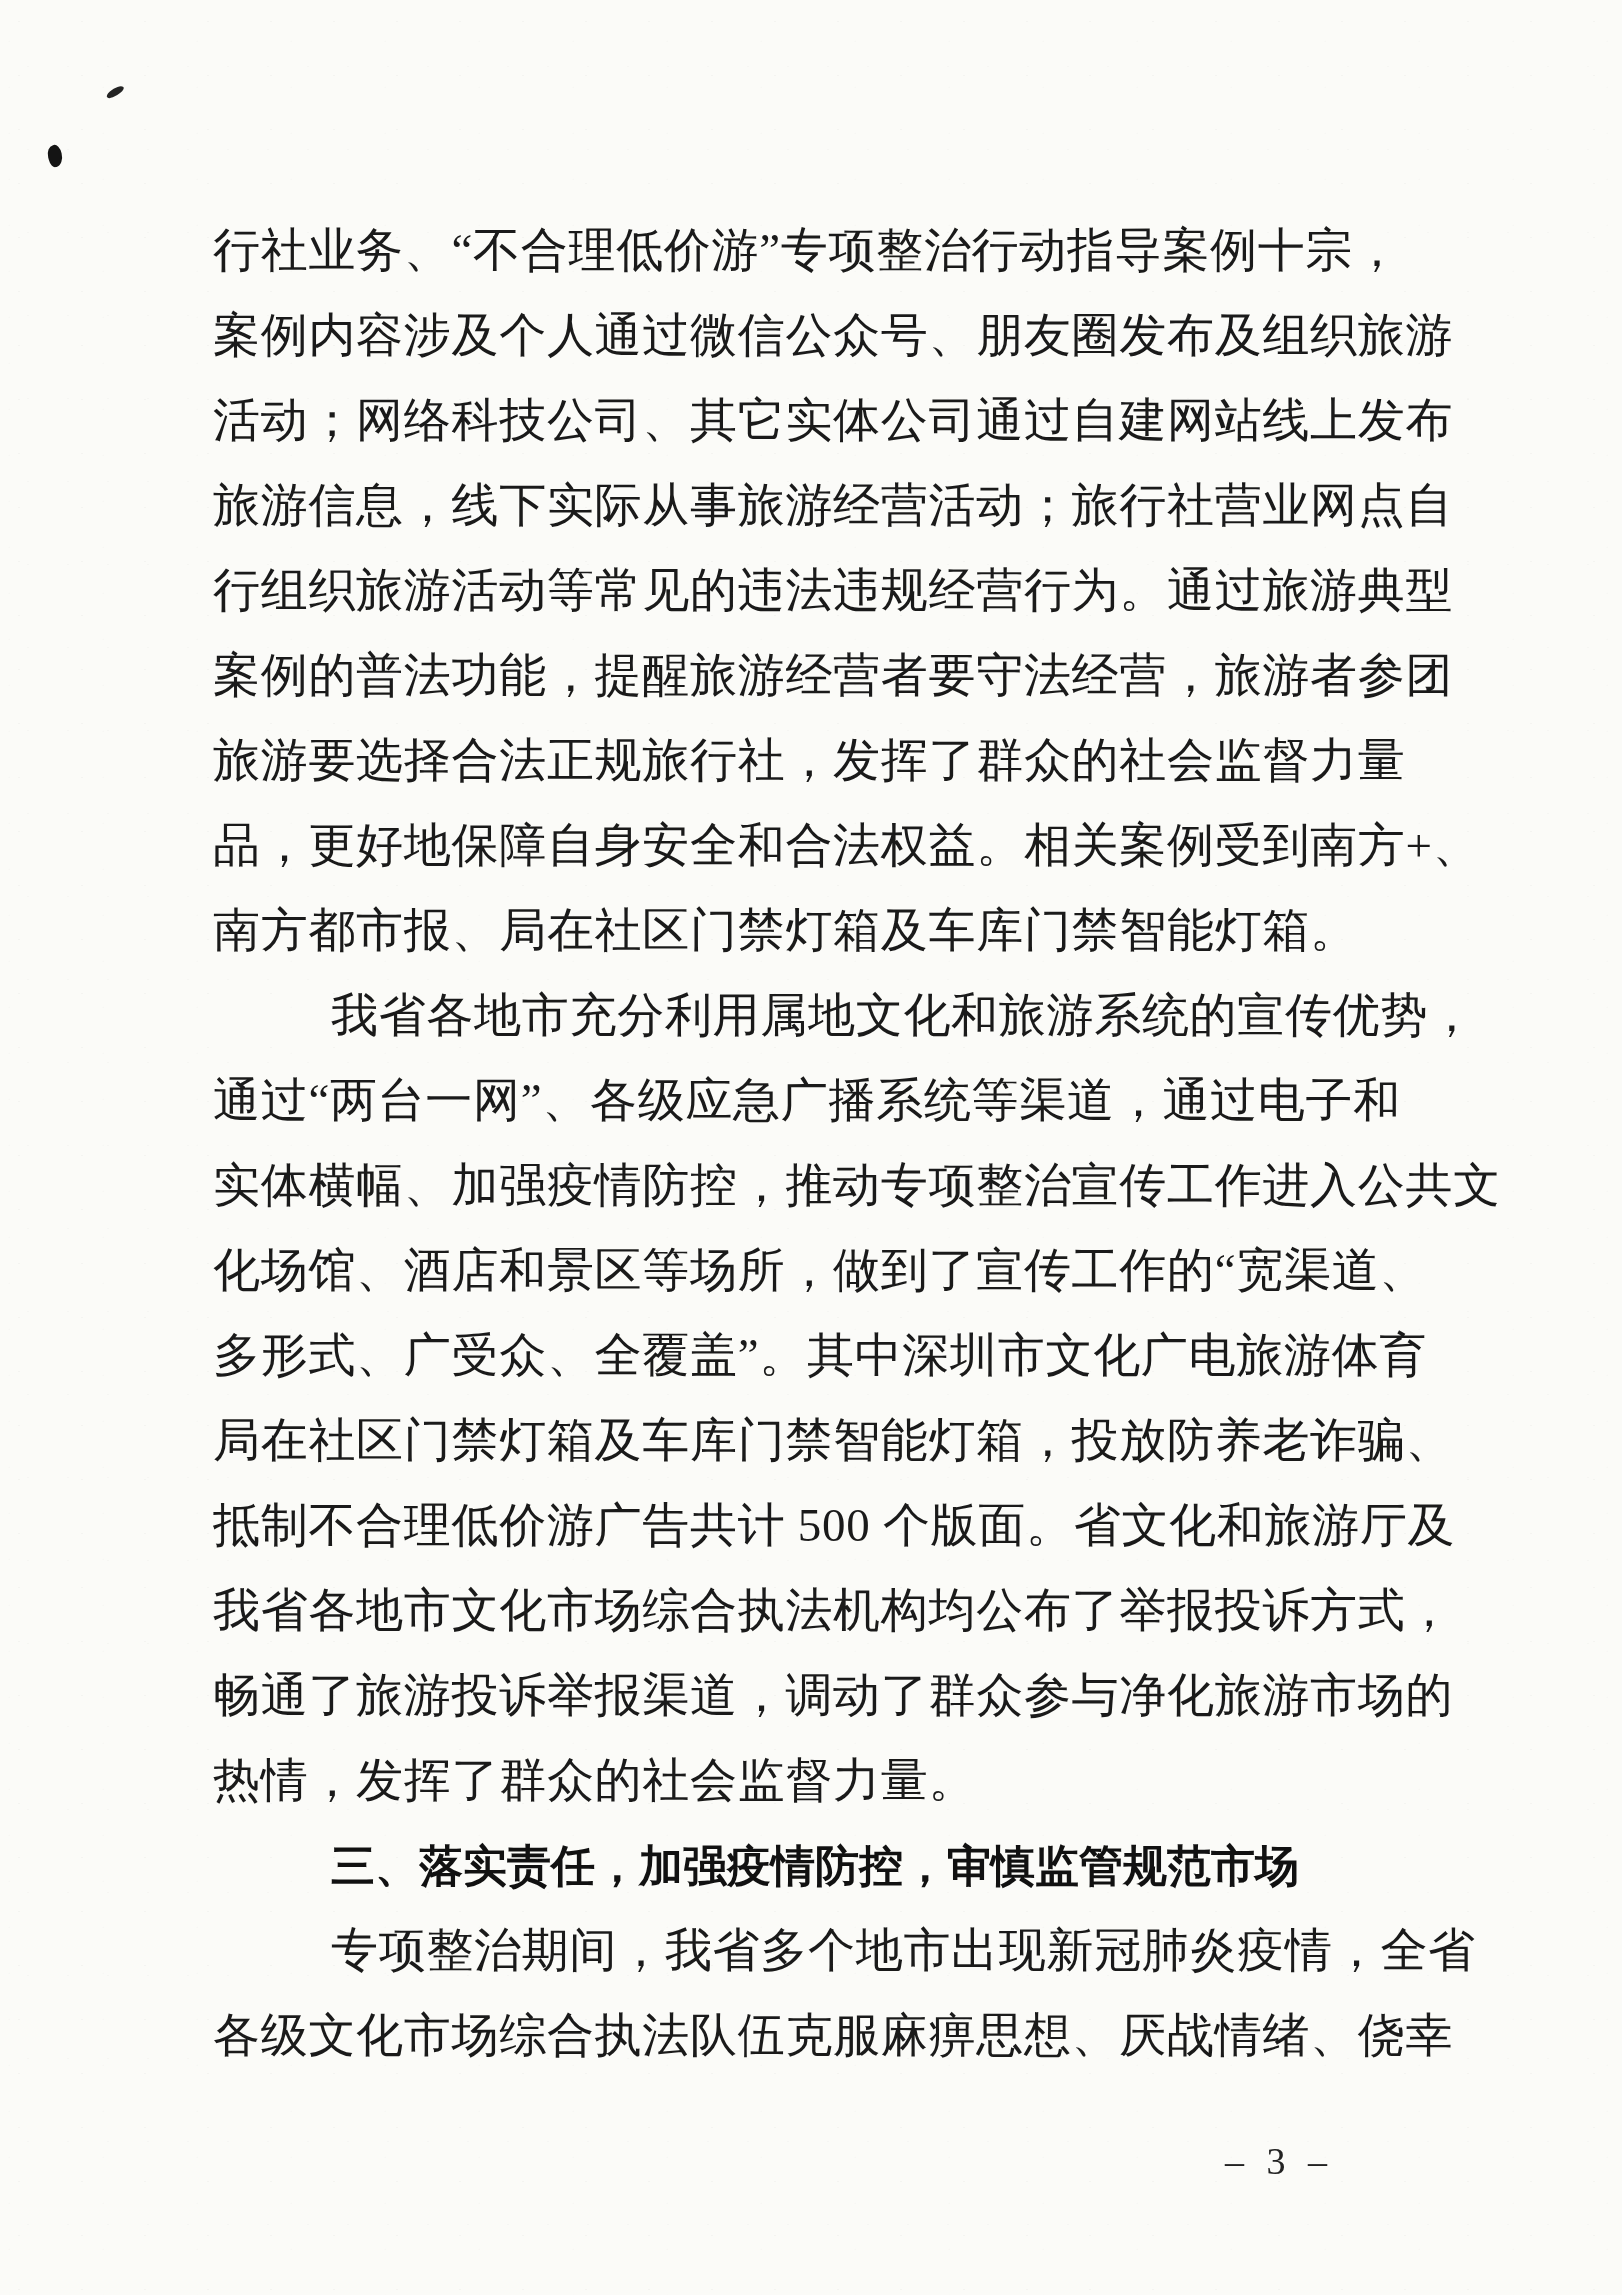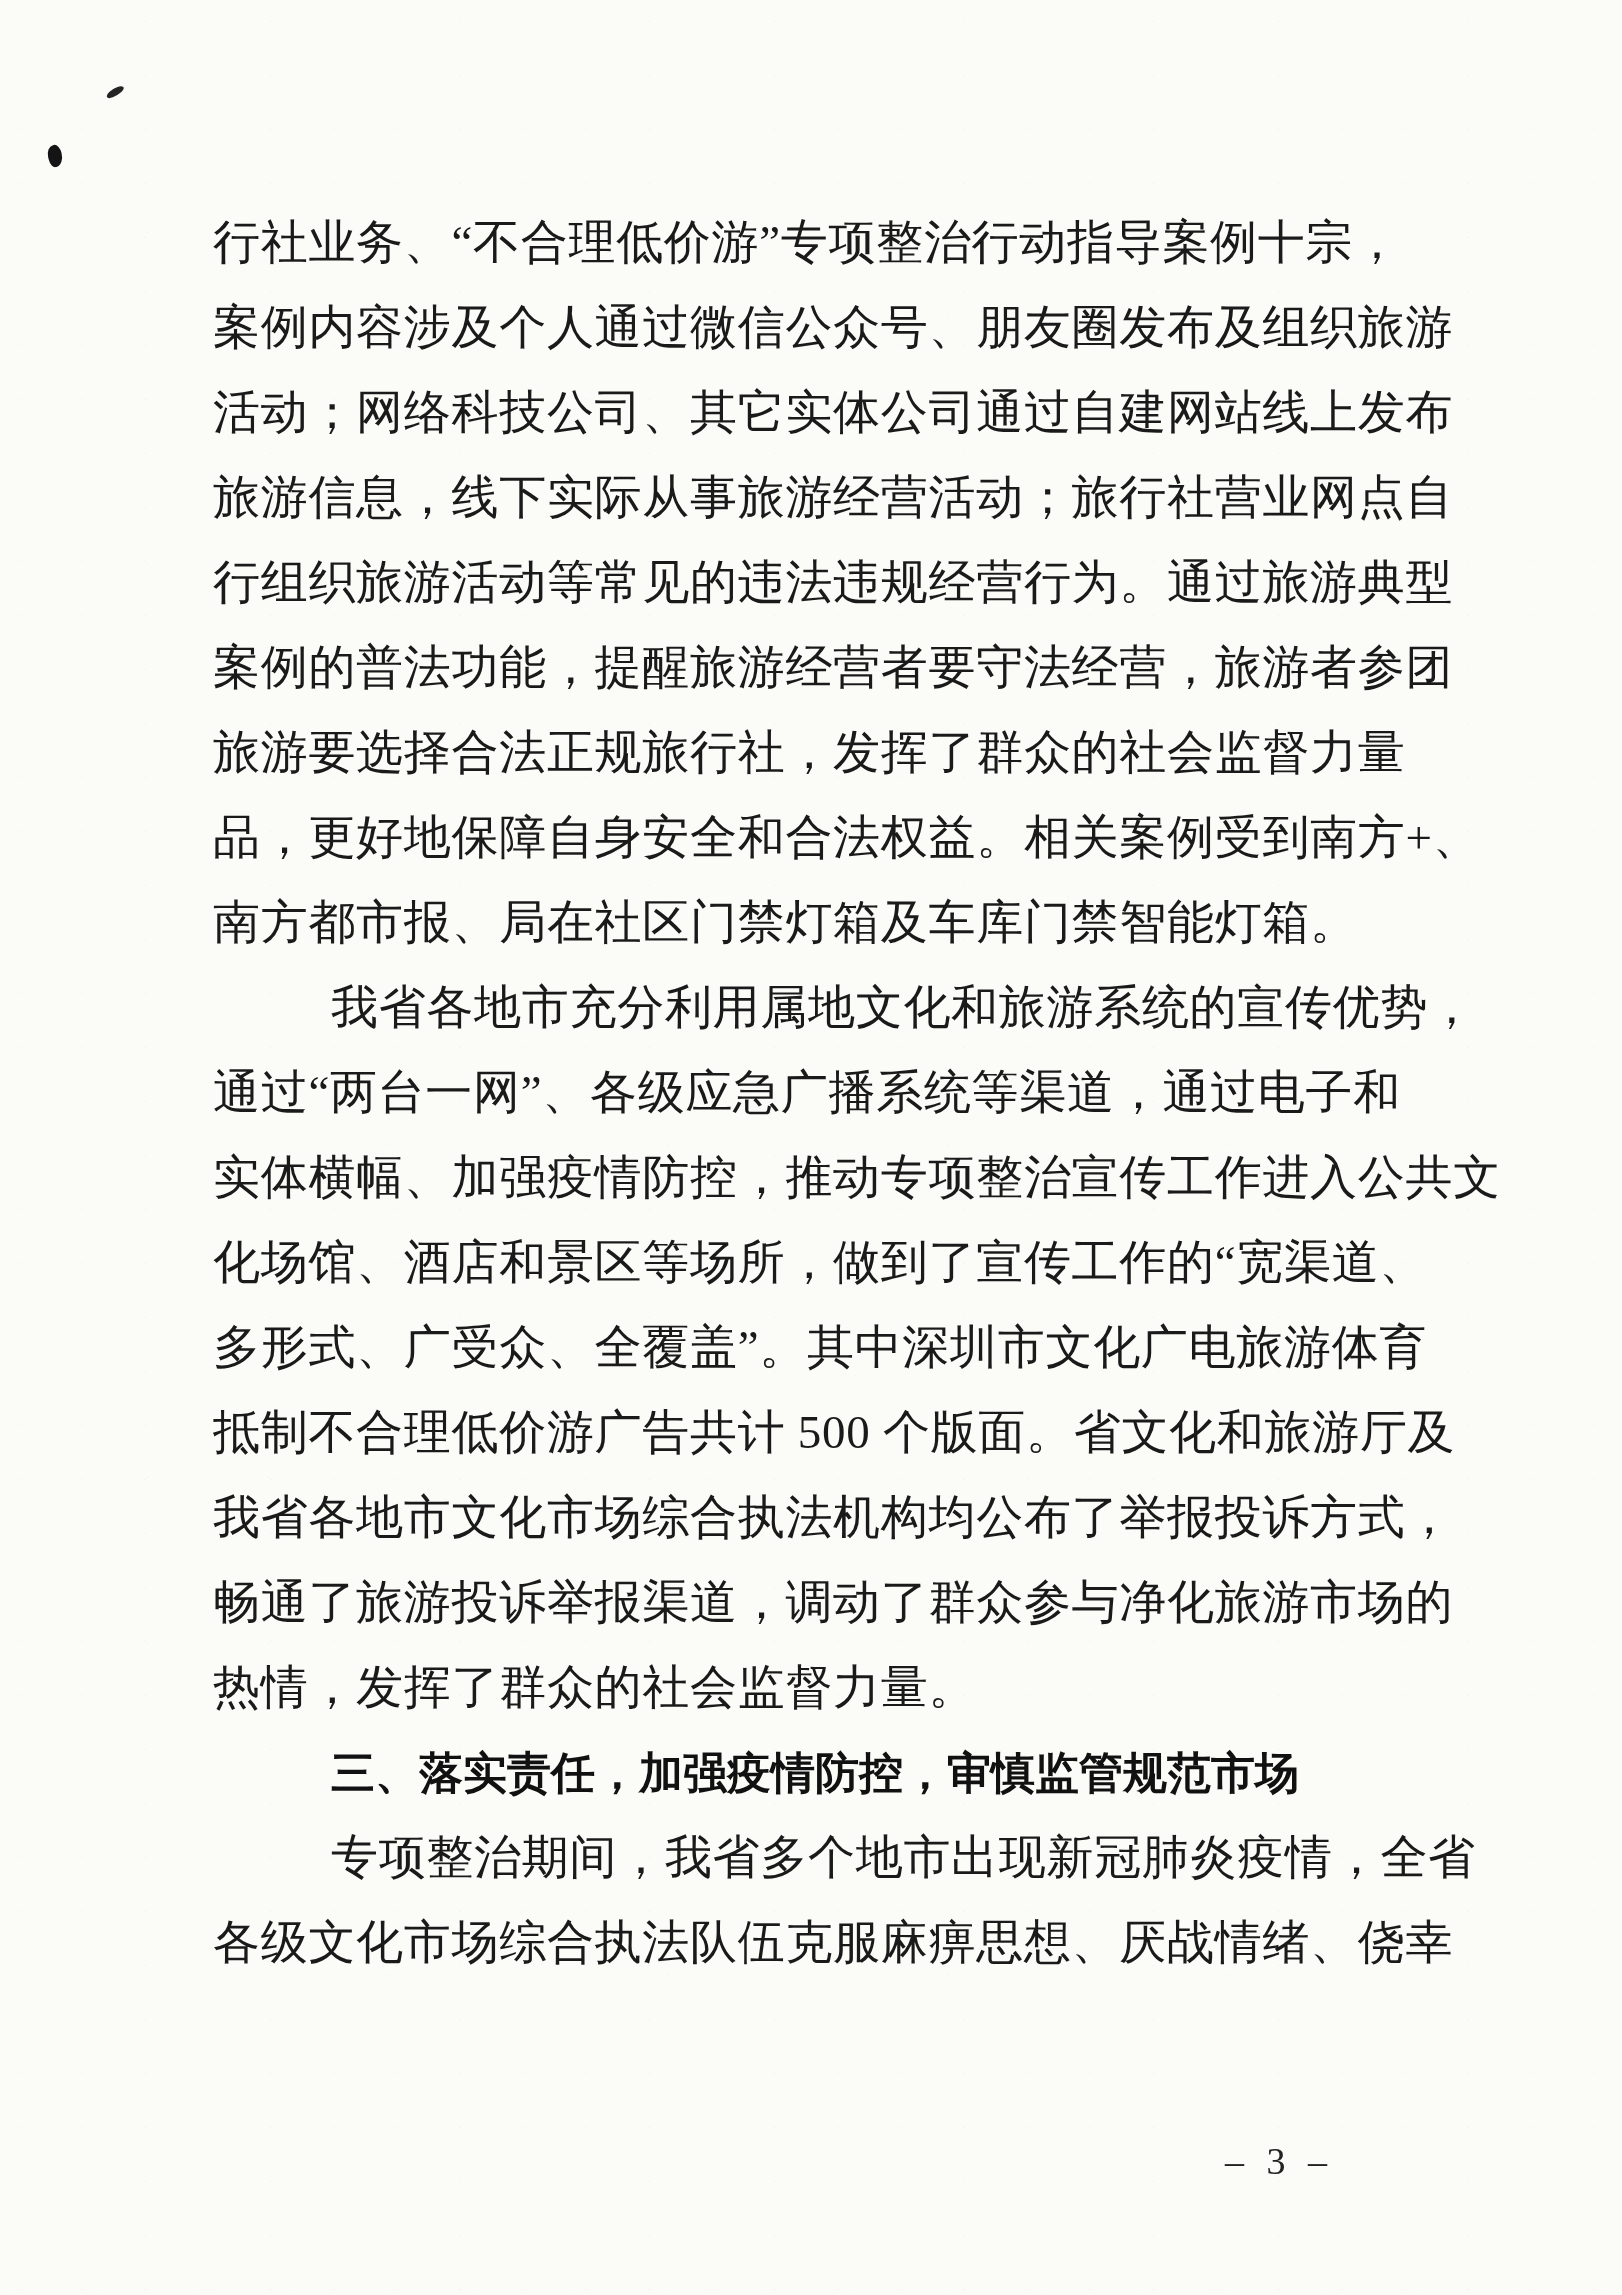--- a/index.html
+++ b/index.html
@@ -18,21 +18,21 @@
       radial-gradient(circle at 70% 80%, rgba(40,40,40,0.025) 0.7px, transparent 1px),
       radial-gradient(circle at 10% 90%, rgba(40,40,40,0.02) 0.7px, transparent 1px);
     background-size: 63px 54px, 40px 83px, 94px 46px;
     overflow: hidden;
     font-family: "Liberation Serif", "DejaVu Serif", serif;
     color: #1a1a1a;
   }
   .textblock {
     position: absolute;
     left: 213px;
-    top: 200px;
+    top: 208px;
     width: 1153px;
   }
   .line {
     height: 85px;
     line-height: 85px;
     font-size: 47px;
     letter-spacing: 0.7px;
     white-space: nowrap;
     color: #1a1a1a;
   }
@@ -98,20 +98,21 @@
     <div class="line">行组织旅游活动等常见的违法违规经营行为。通过旅游典型</div>
     <div class="line">案例的普法功能，提醒旅游经营者要守法经营，旅游者参团</div>
     <div class="line">旅游要选择合法正规旅行社，发挥了群众的社会监督力量</div>
     <div class="line">品，更好地保障自身安全和合法权益。相关案例受到南方+、</div>
     <div class="line">南方都市报、局在社区门禁灯箱及车库门禁智能灯箱。</div>
     <div class="line indent">我省各地市充分利用属地文化和旅游系统的宣传优势，</div>
     <div class="line">通过“两台一网”、各级应急广播系统等渠道，通过电子和</div>
     <div class="line">实体横幅、加强疫情防控，推动专项整治宣传工作进入公共文</div>
     <div class="line">化场馆、酒店和景区等场所，做到了宣传工作的“宽渠道、</div>
     <div class="line">多形式、广受众、全覆盖”。其中深圳市文化广电旅游体育</div>
+    <div class="line">局在社区门禁灯箱及车库门禁智能灯箱，投放防养老诈骗、</div>
     <div class="line">抵制不合理低价游广告共计 500 个版面。省文化和旅游厅及</div>
     <div class="line">我省各地市文化市场综合执法机构均公布了举报投诉方式，</div>
     <div class="line">畅通了旅游投诉举报渠道，调动了群众参与净化旅游市场的</div>
     <div class="line">热情，发挥了群众的社会监督力量。</div>
     <div class="line heading indent">三、落实责任，加强疫情防控，审慎监管规范市场</div>
     <div class="line indent">专项整治期间，我省多个地市出现新冠肺炎疫情，全省</div>
     <div class="line">各级文化市场综合执法队伍克服麻痹思想、厌战情绪、侥幸</div>
   </div>
 
   <div class="page-number">– 3 –</div>

